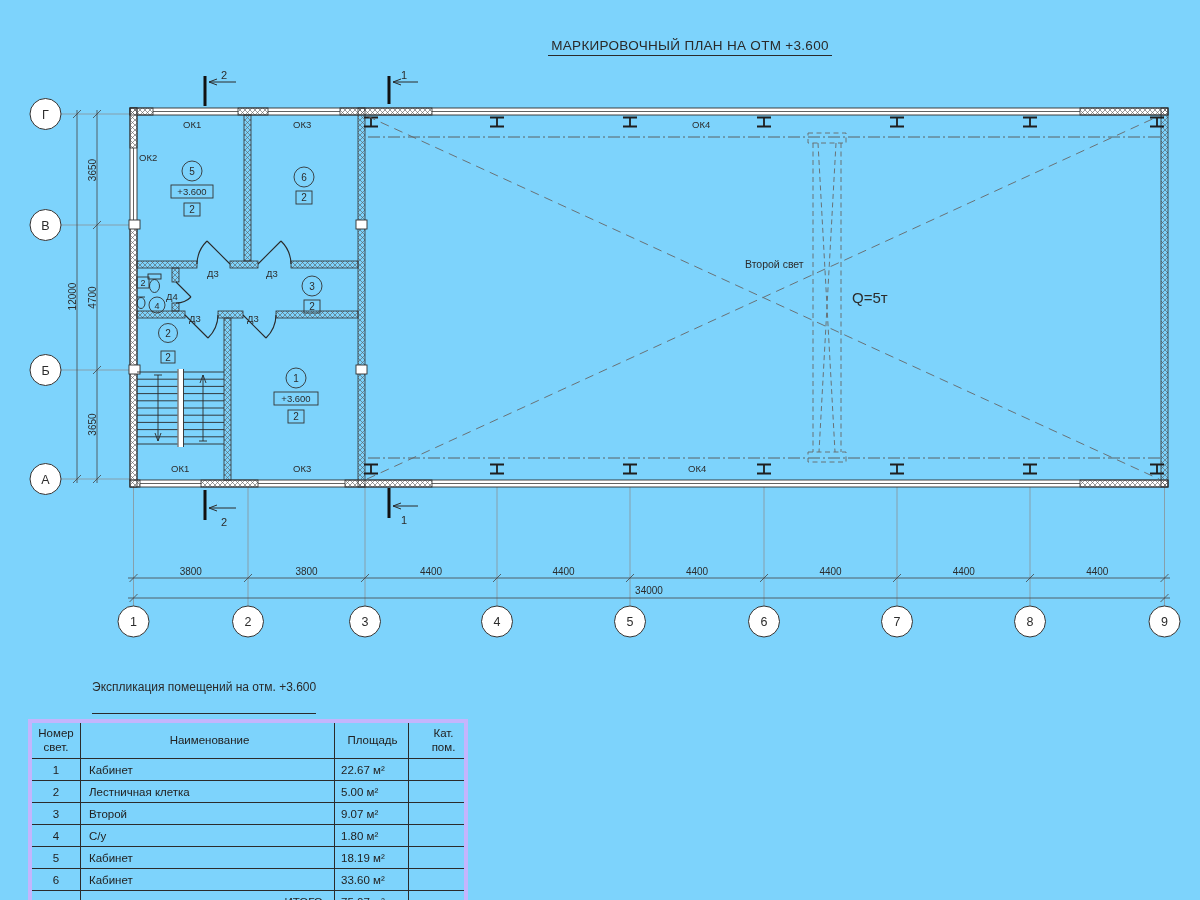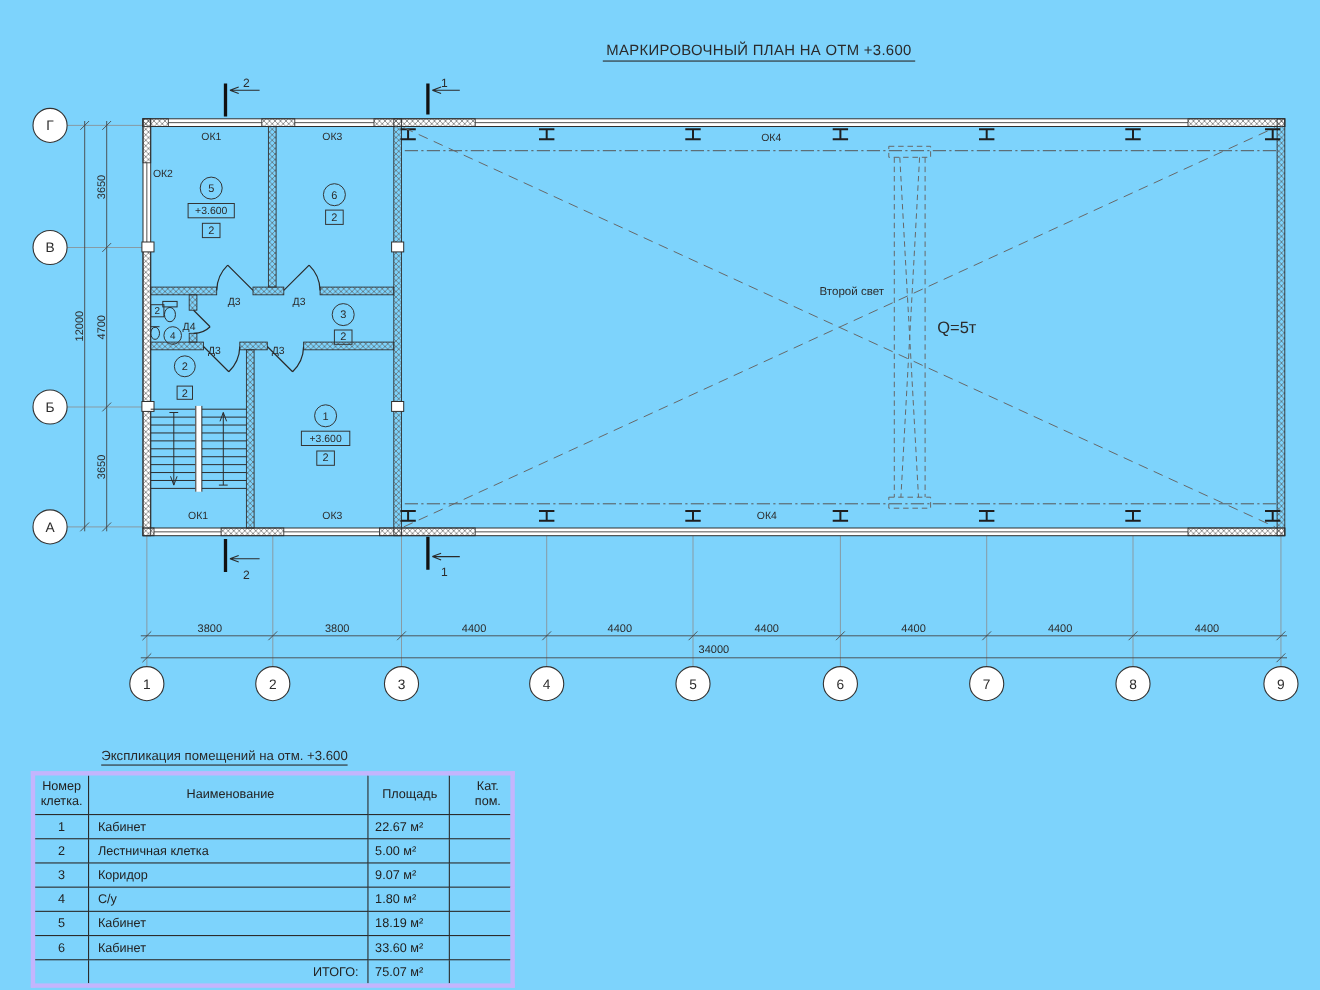--- a/index.html
+++ b/index.html
@@ -5,21 +5,21 @@
   html,body{margin:0;padding:0;background:#fff;}
   #page{position:relative;width:1200px;height:900px;background:#7dd3fc;overflow:hidden;
         font-family:"Liberation Sans",sans-serif;color:#2c2c2c;}
   #plan-title{position:absolute;left:440px;top:38px;width:500px;text-align:center;
               font-size:13.5px;letter-spacing:.3px;color:#2a2a2a;}
   #plan-title span{display:inline-block;border-bottom:1px solid #2a2a2a;padding:0 3px 2px;}
   #plan-svg{position:absolute;left:0;top:0;}
   
   #schedule{position:absolute;left:28px;top:680px;width:400px;}
   #schedule .tbl-title{font-size:12px;color:#2a2a2a;margin:0 0 5px 64px;}
-  #schedule .tbl-title span{display:inline-block;border-bottom:1px solid #2a2a2a;padding-bottom:1px;text-align:right;}
+  #schedule .tbl-title span{display:inline-block;border-bottom:1px solid #2a2a2a;padding-bottom:19px;text-align:right;}
   #schedule table{border-collapse:collapse;table-layout:fixed;width:377px;
                   font-size:11.5px;color:#222;}
   #schedule td{border:1.2px solid #2b2b2b;padding:0 4px;height:21px;vertical-align:middle;
                overflow:hidden;white-space:nowrap;}
   #schedule table{border:4px solid #c4b5fd;}
   #schedule tr.hdr td{height:35px;text-align:center;line-height:1.15;}
   #schedule .c0{width:40px;text-align:center;}
   #schedule .c1{width:241px;text-align:left;padding-left:8px;margin-top:29px;}
   #schedule .c2{width:63px;text-align:left;padding-left:6px;}
   #schedule .c3{width:33px;padding-left:18px;}
@@ -267,21 +267,21 @@
 
   <div id="schedule">
     <div class="tbl-title">
       <span>Экспликация помещений на отм. +3.600</span>
     </div>
     <table>
       <tbody>
           <tr class="hdr">
         <td class="c0">
           <div>Номер</div>
-              <div>клетка.</div>
+              <div>свет.</div>
         </td>
         <td class="c1">Наименование</td>
         <td class="c2">Площадь</td>
         <td class="c3">
           <div>Кат.</div>
               <div>пом.</div>
         </td>
       </tr>
       <tr>
         <td class="c0">1</td>
@@ -290,21 +290,21 @@
         <td class="c3"></td>
       </tr>
       <tr>
         <td class="c0">2</td>
         <td class="c1">Лестничная клетка</td>
         <td class="c2">5.00 м²</td>
         <td class="c3"></td>
       </tr>
       <tr>
         <td class="c0">3</td>
-        <td class="c1">Коридор</td>
+        <td class="c1">Второй</td>
         <td class="c2">9.07 м²</td>
         <td class="c3"></td>
       </tr>
       <tr>
         <td class="c0">4</td>
         <td class="c1">С/у</td>
         <td class="c2">1.80 м²</td>
         <td class="c3"></td>
       </tr>
       <tr>

